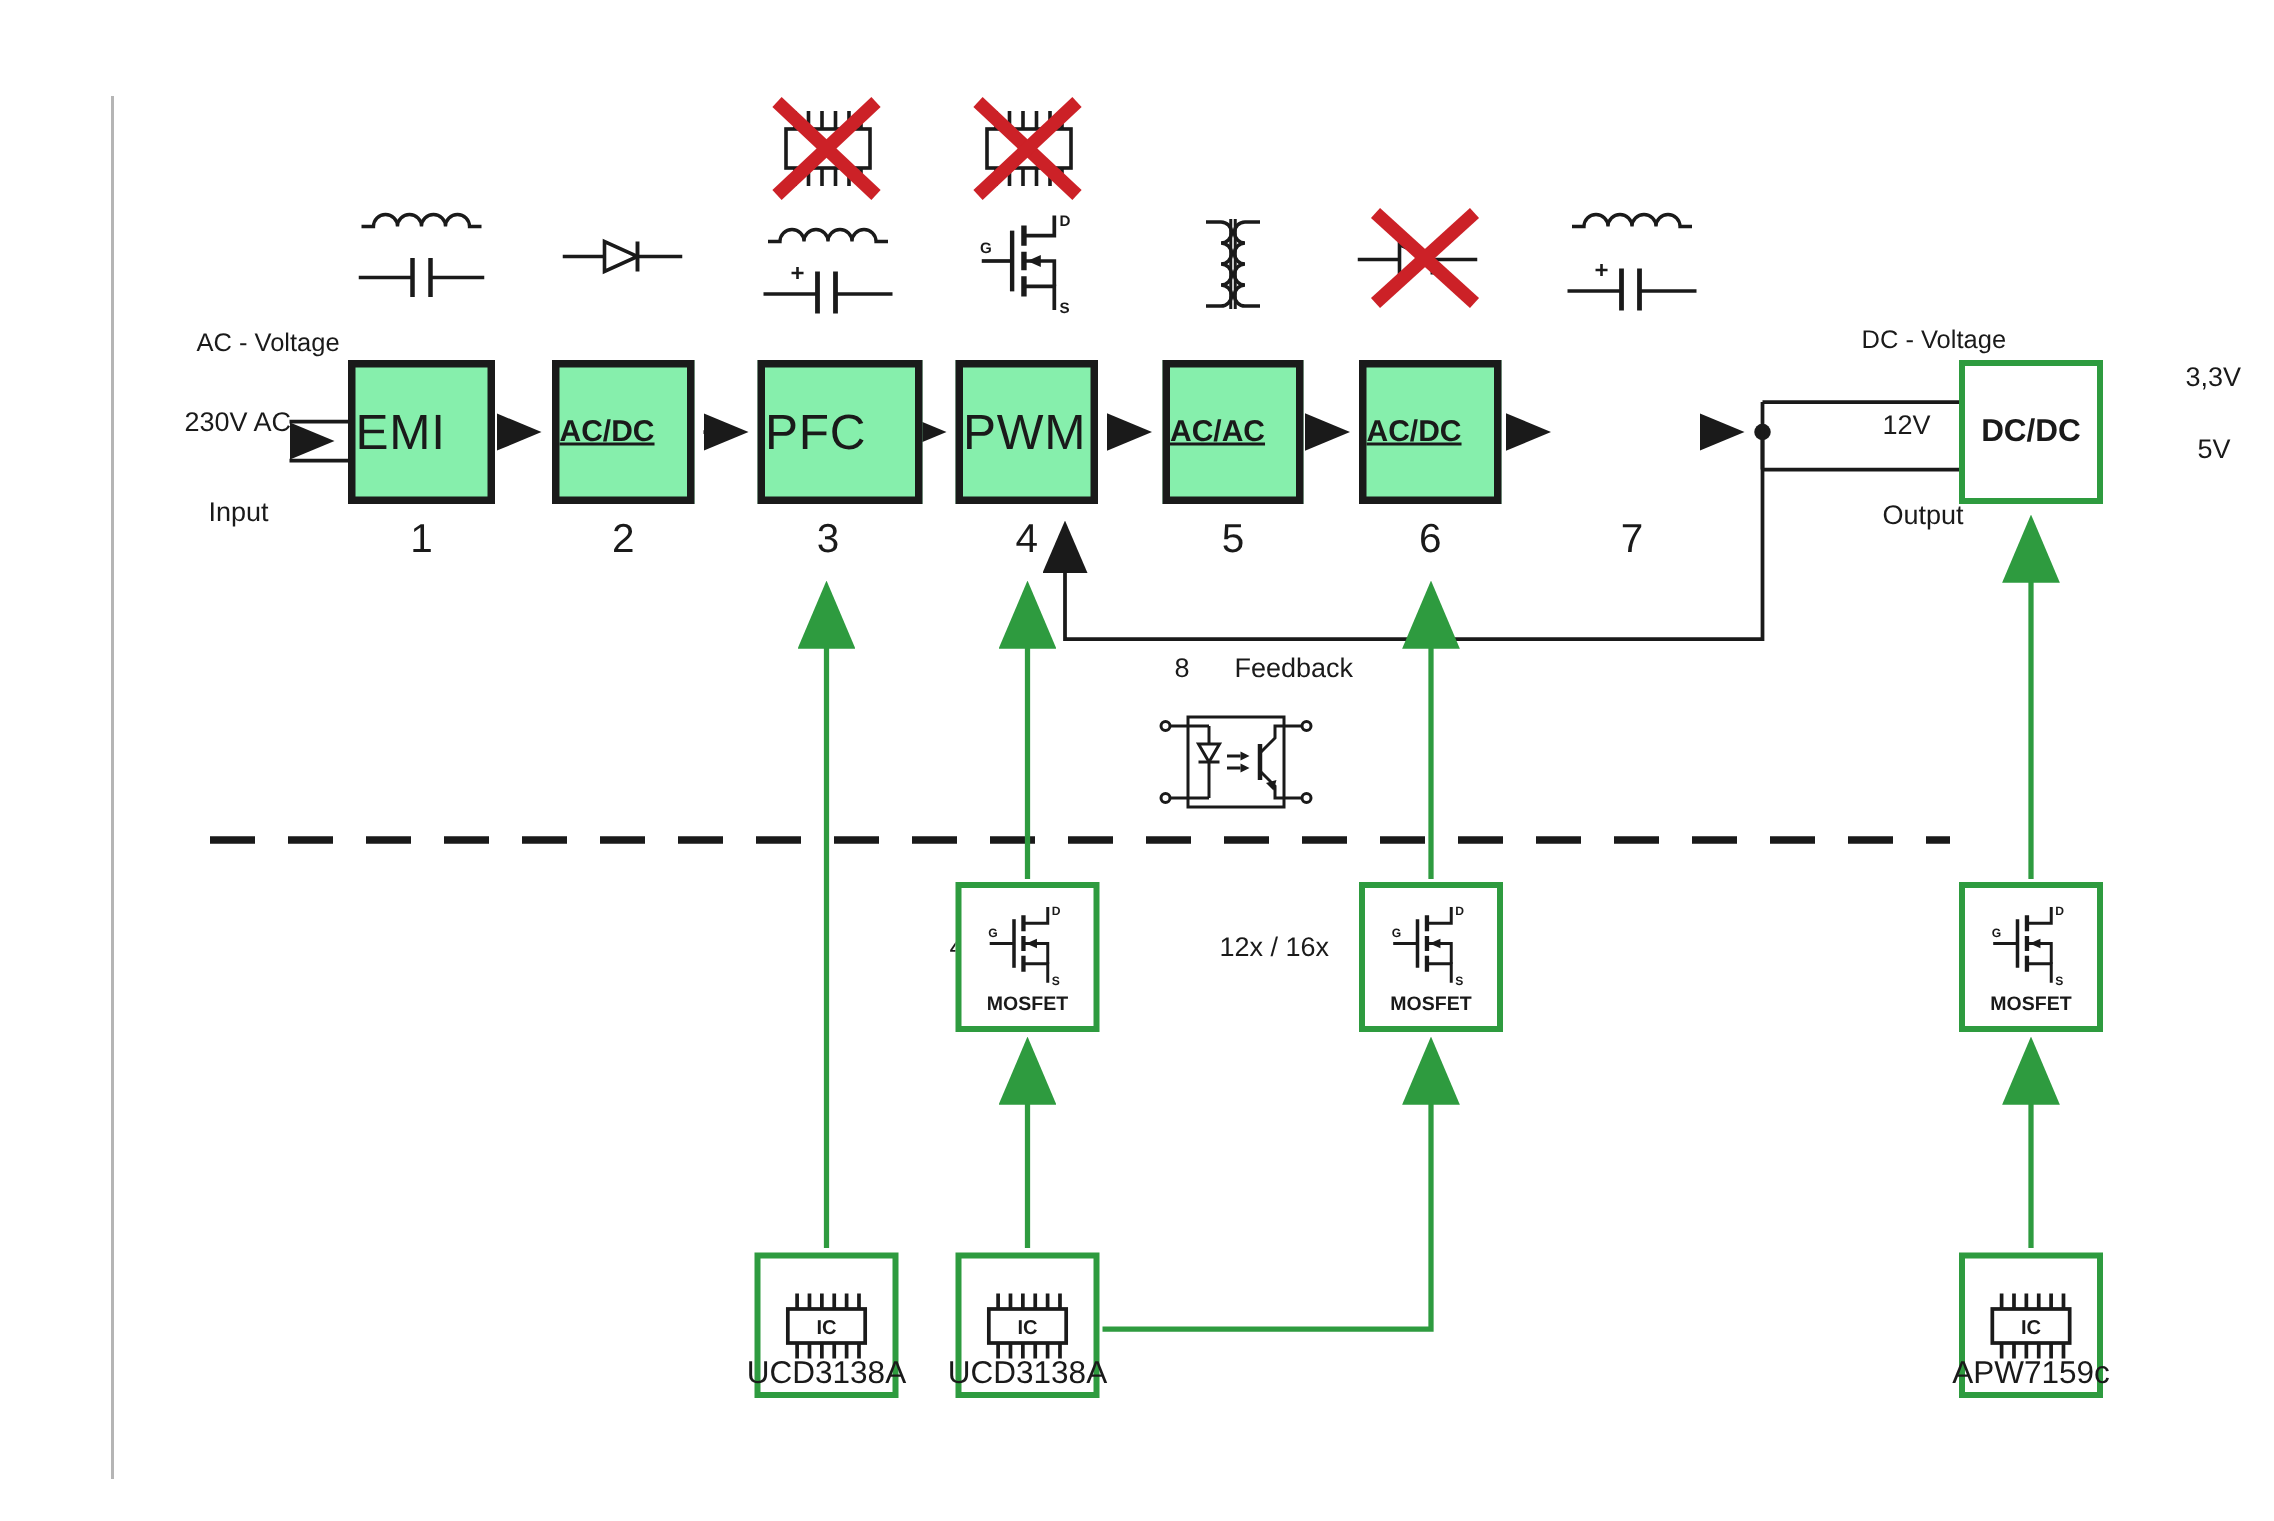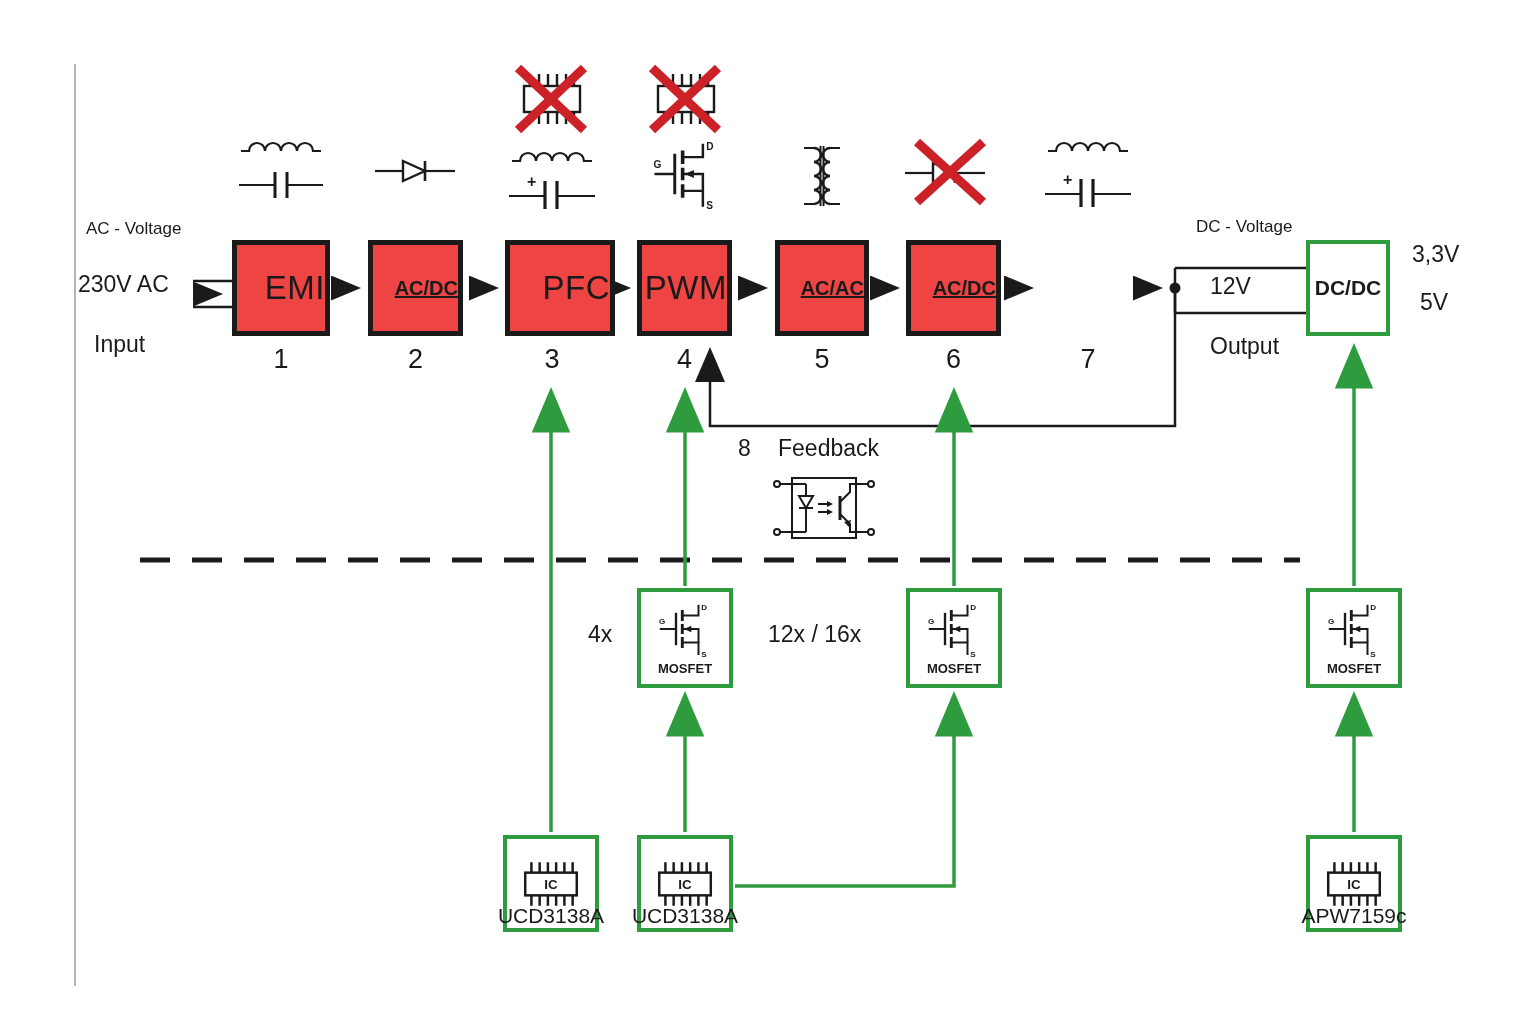--- a/index.html
+++ b/index.html
@@ -1,33 +1,33 @@
 <!DOCTYPE html>
 <html><head>
 <meta charset="utf-8">
 <style>
   * { margin:0; padding:0; box-sizing:border-box; }
   body { font-family:"Liberation Sans", sans-serif; background:#ffffff; color:#1a1a1a; }
   .canvas { position:relative; width:1516px; height:1014px; background:#ffffff; overflow:hidden; }
   .abs { position:absolute; }
-  .txt { position:absolute; color:#1a1a1a; white-space:nowrap; line-height:1.1; }
+  .txt { position:absolute; color:#1a1a1a; white-space:nowrap; line-height:1.1;margin-left:45px; }
   .fs17 { font-size:17px; }
-  .fs26 { font-size:23px; }
+  .fs26 { font-size:18px; }
   .vline { position:absolute; left:74px; top:64px; width:2px; height:922px; background:#b5b5b5; }
 
-  .block { position:absolute; top:240px; height:96px; background:#ef4444; border:5px solid #1a1a1a;
-           display:flex; align-items:center; justify-content:flex-end; }
+  .block { position:absolute; top:240px; height:96px; background:#86efac; border:5px solid #1a1a1a;
+           display:flex; align-items:center; justify-content:flex-start; }
   .bl-big { font-size:33px; font-weight:400; letter-spacing:0.5px; }
   .bl-small { font-size:20px; font-weight:700;text-decoration:underline; }
   .blocknum { position:absolute; top:344px; font-size:27px; text-align:center; }
 
   .gbox { position:absolute; border:4px solid #2e9b3f; background:#fff;
           display:flex; flex-direction:column; align-items:center; justify-content:center; gap:3px; }
   .glabel { font-size:13px; font-weight:700; color:#1a1a1a; }
-  .dcdc { position:absolute; left:1306px; top:240px; width:84px; height:96px; border:4px solid #2e9b3f;
+  .dcdc { position:absolute; left:1306px; top:240px; width:96px; height:96px; border:4px solid #2e9b3f;
           background:#fff; display:flex; align-items:center; justify-content:center;
           font-size:21px; font-weight:700; }
   .icname { position:absolute; top:904px; width:124px; text-align:center; font-size:21px; }
   .newlbl { position:absolute; left:136px; top:676px; font-size:54px; font-weight:700;
             color:#2e9b3f; letter-spacing:2px; }
   svg { display:block; }
   svg path, svg polygon, svg rect, svg circle { vector-effect:none; }
 </style>
 </head>
 <body>

